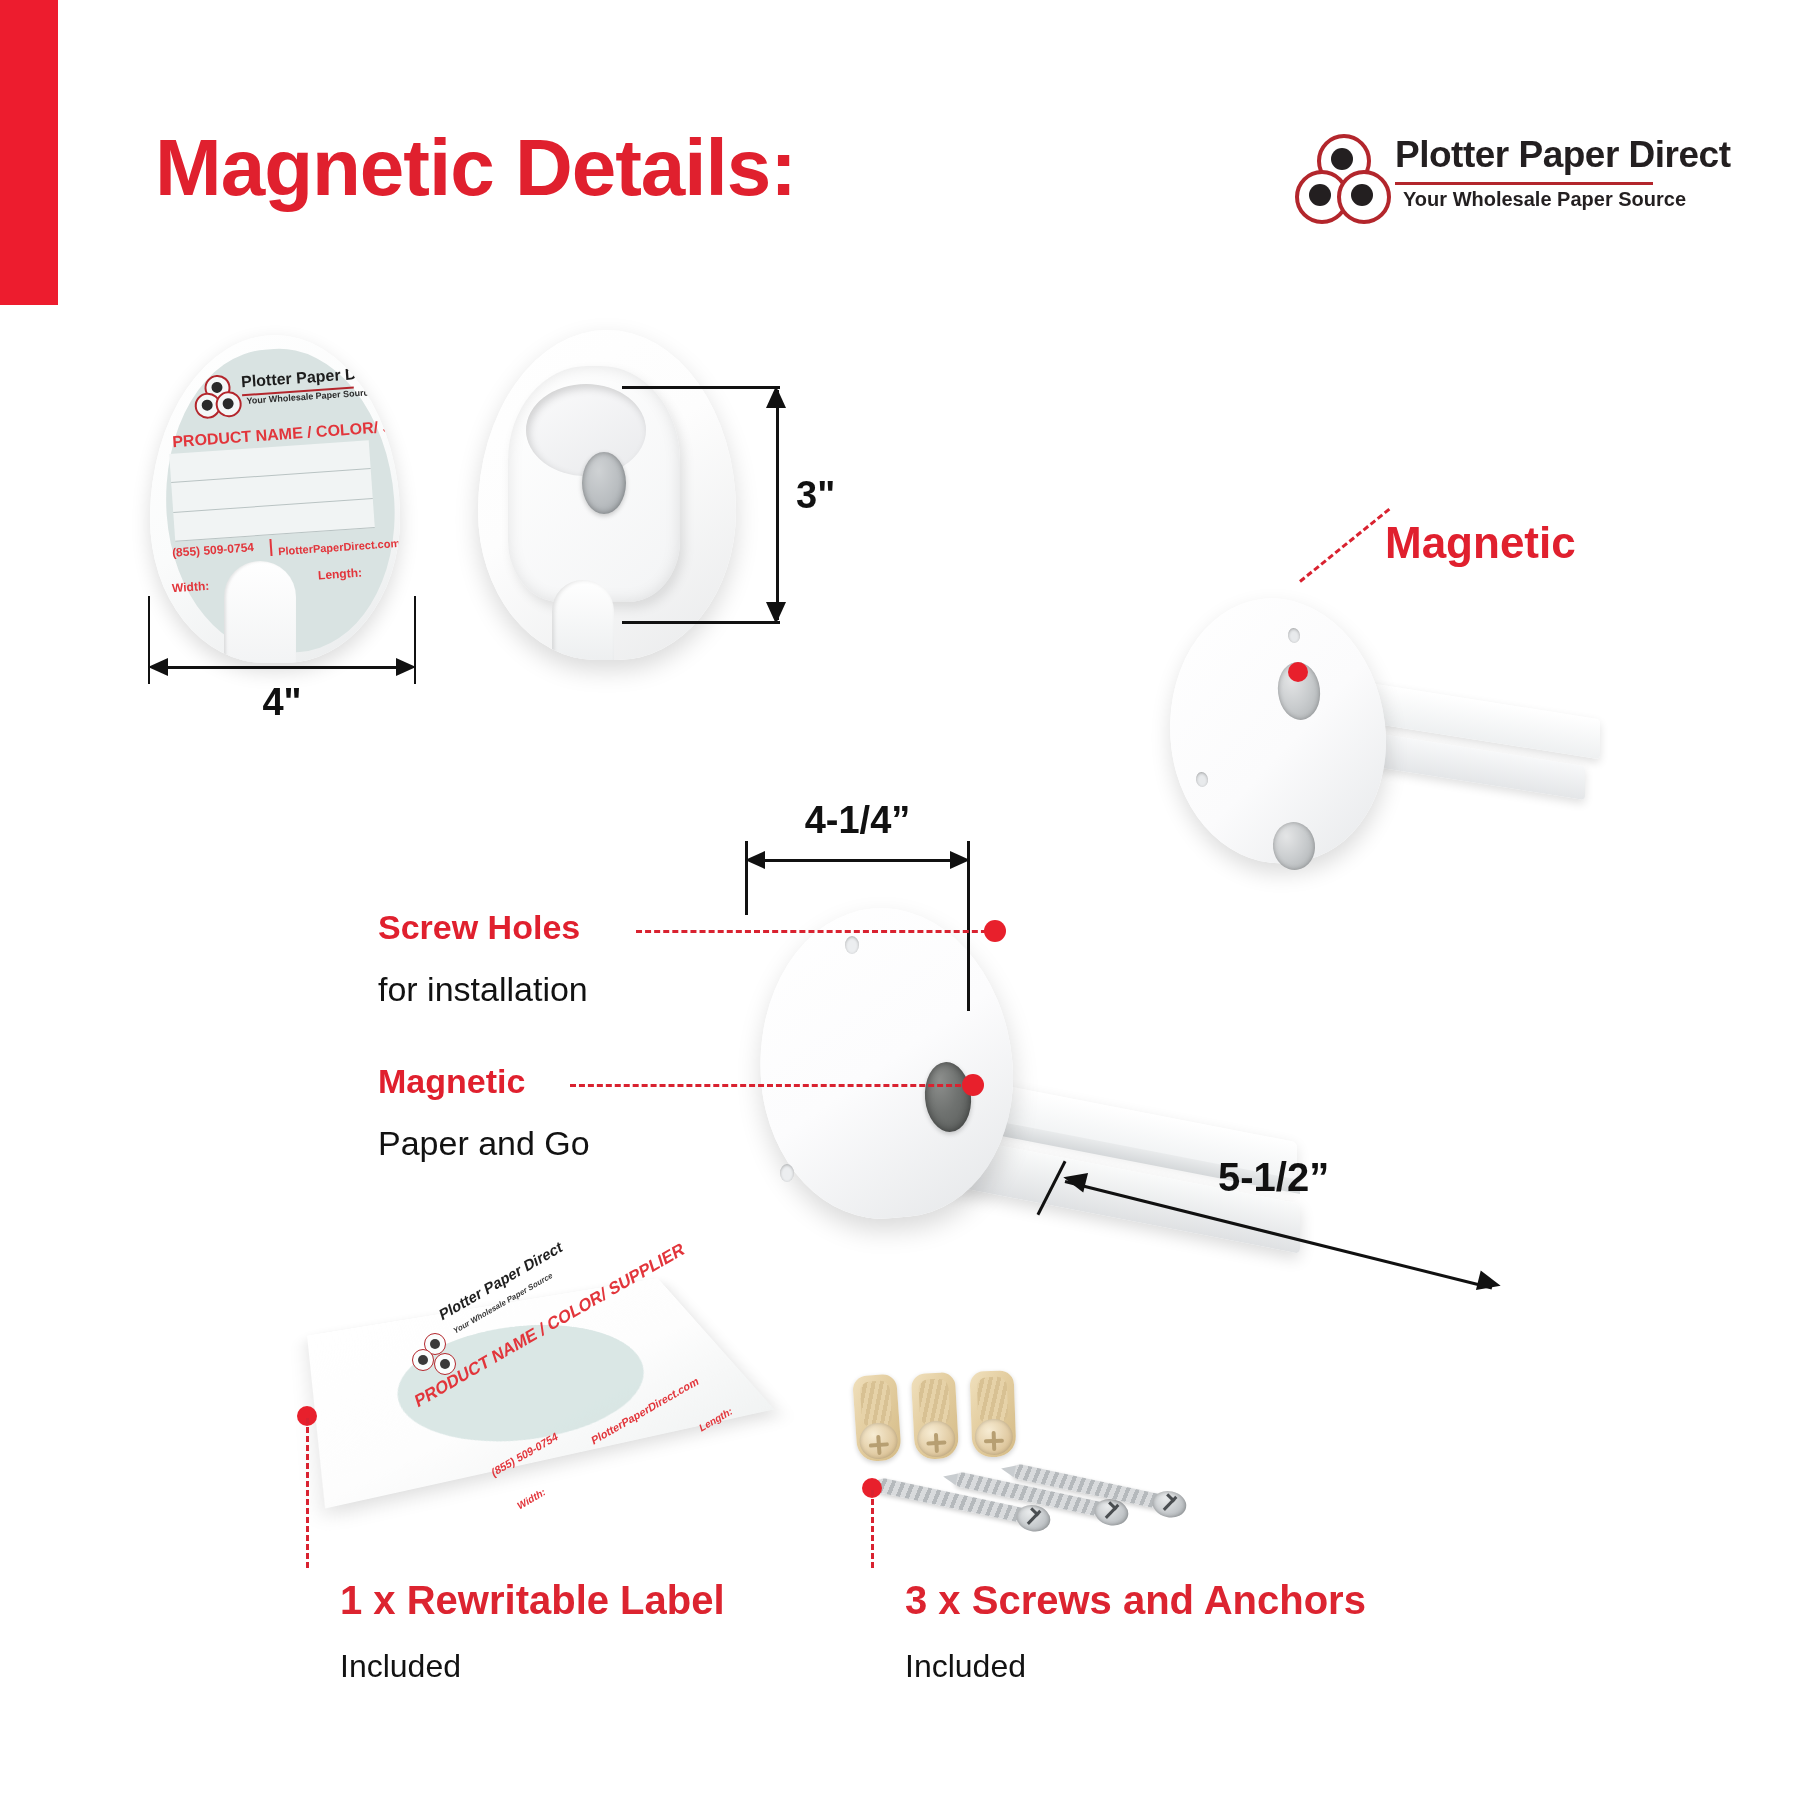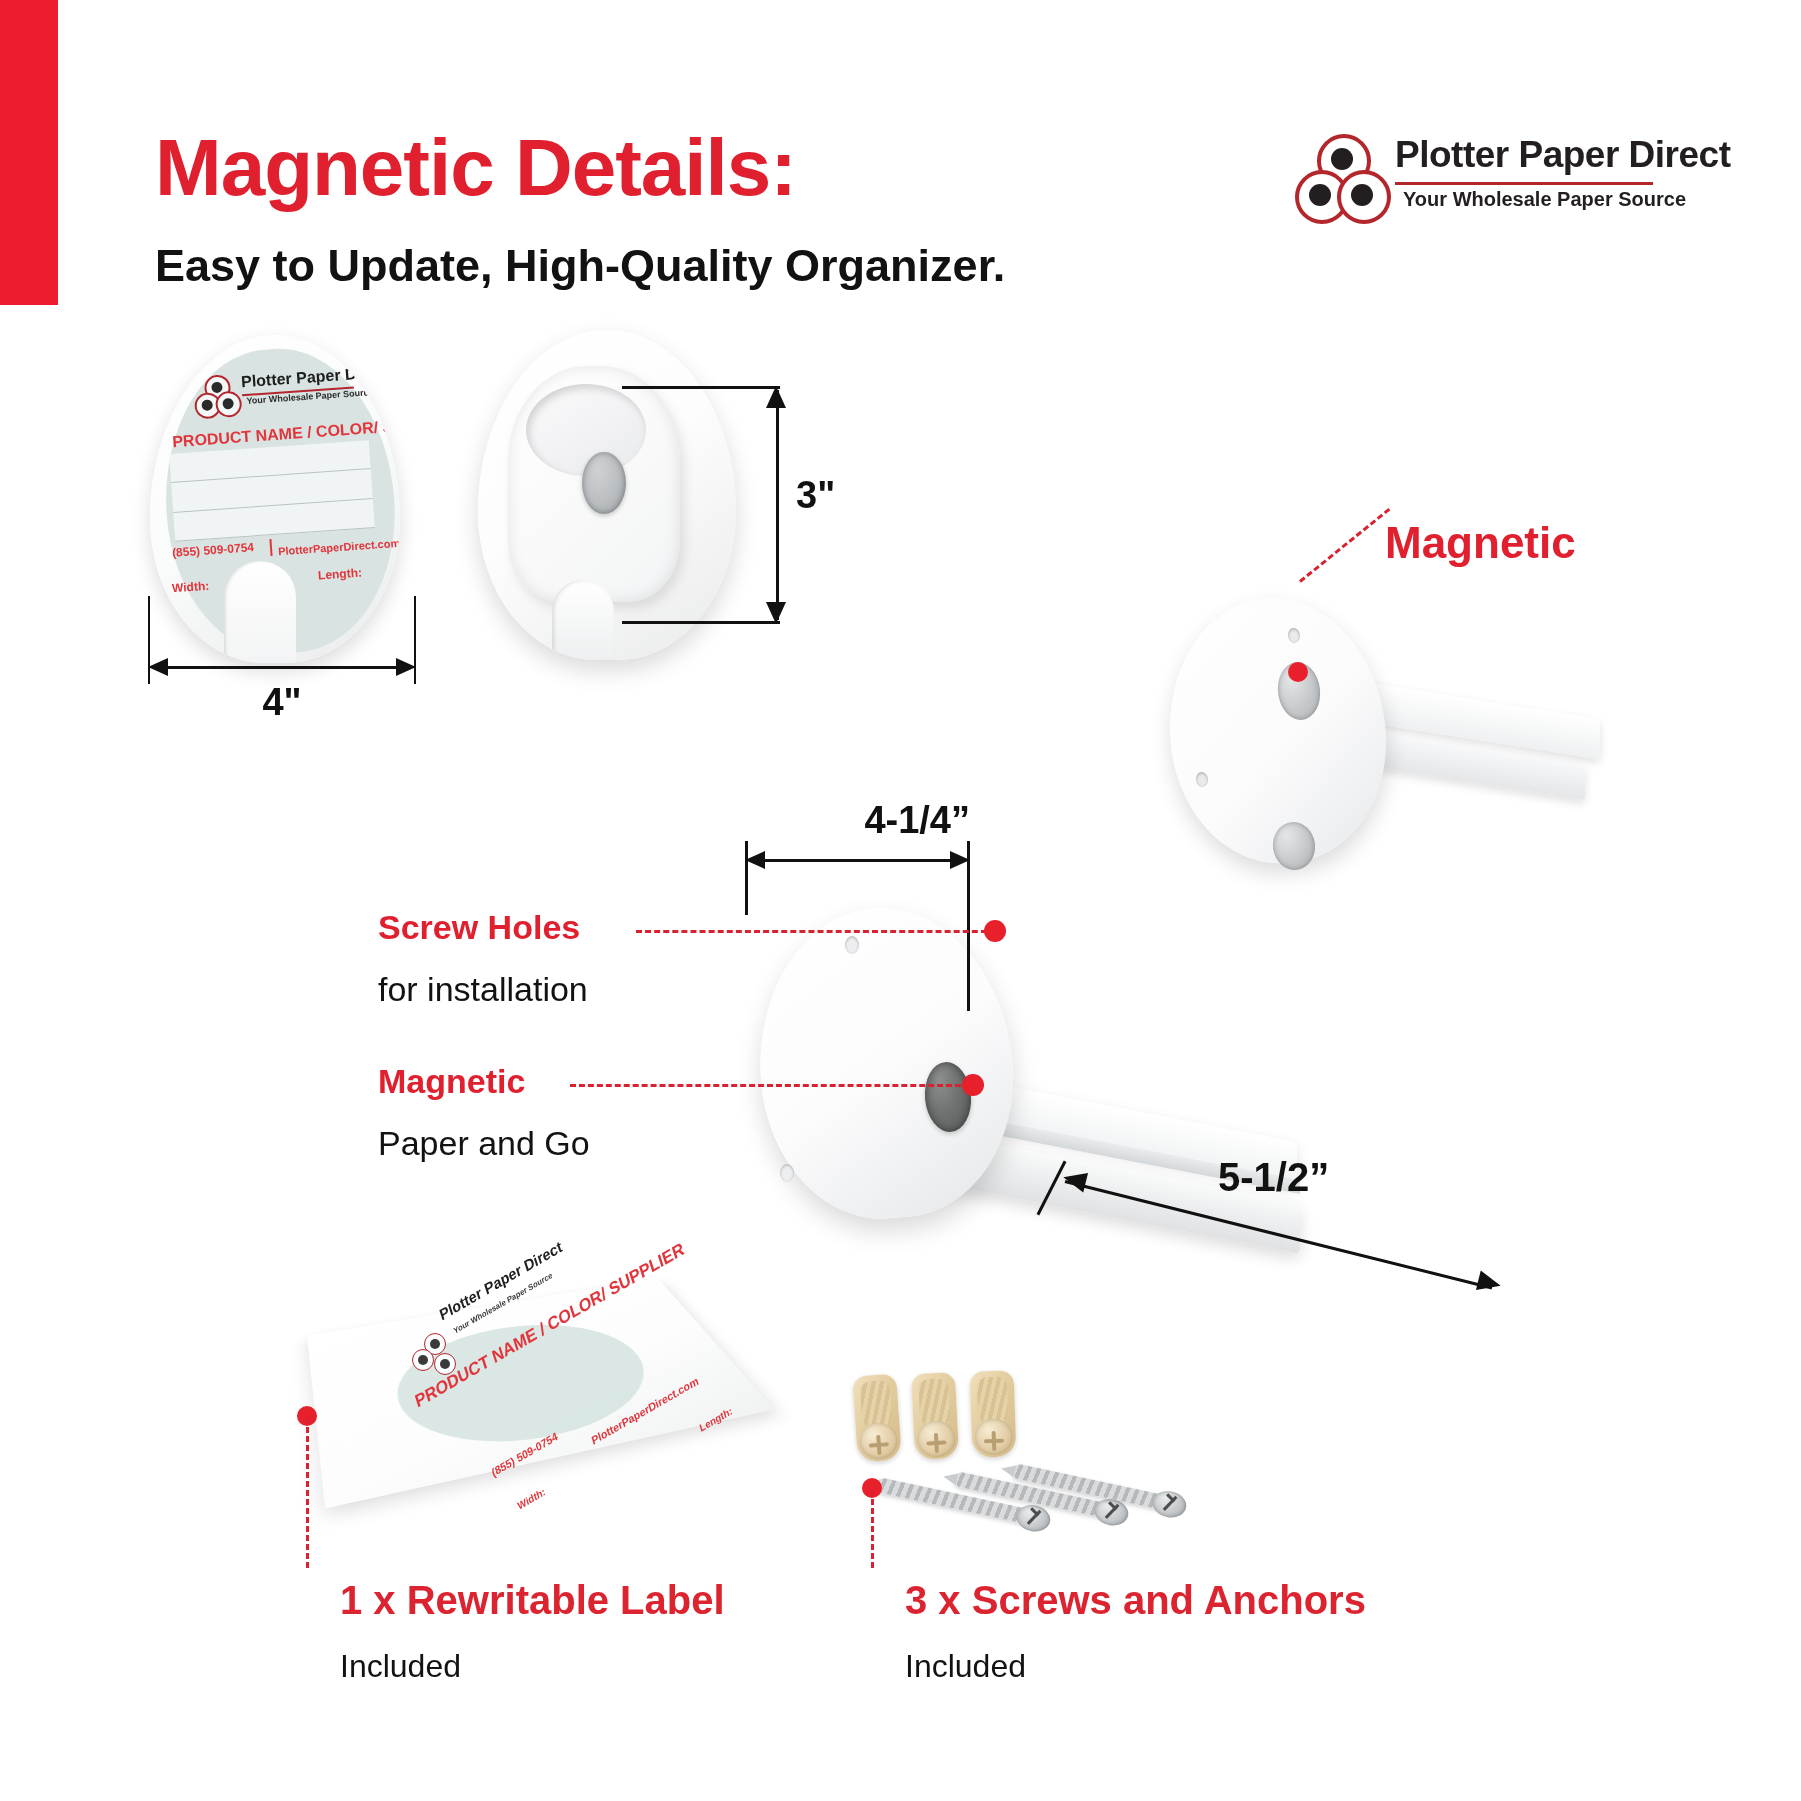--- a/index.html
+++ b/index.html
@@ -247,21 +247,21 @@
   }
 
   
   .dim414{position:absolute;left:745px;top:815px;width:225px;height:100px;}
   .dim414 .tickL{position:absolute;left:0;top:26px;width:3px;height:74px;background:#111;}
   .dim414 .line{position:absolute;left:6px;right:6px;top:44px;height:3px;background:#111;}
   .dim414 .ahL{position:absolute;left:0;top:36px;width:0;height:0;
     border-top:9px solid transparent;border-bottom:9px solid transparent;border-right:20px solid #111;}
   .dim414 .ahR{position:absolute;right:0;top:36px;width:0;height:0;
     border-top:9px solid transparent;border-bottom:9px solid transparent;border-left:20px solid #111;}
-  .dim414 .lbl{position:absolute;left:0;right:0;top:-16px;text-align:right;font-size:38px;font-weight:bold;color:#111;}
+  .dim414 .lbl{position:absolute;left:0;right:0;top:-16px;text-align:center;font-size:38px;font-weight:bold;color:#111;}
   .dim414 .tickR-long{position:absolute;left:222px;top:26px;width:3px;height:170px;background:#111;}
   .d512-line{
     position:absolute;left:1065px;top:1180px;width:440px;height:3px;background:#111;
     transform:rotate(14deg);transform-origin:left center;
   }
   .d512-tick{
     position:absolute;left:1050px;top:1158px;width:3px;height:60px;background:#111;
     transform:rotate(27deg);
   }
   .d512-ahL{
@@ -344,21 +344,20 @@
   .cap-blk{position:absolute;font-size:32px;color:#121212;white-space:nowrap;}
 </style>
 </head>
 <body>
 
 <div class="stage">
 
   <div class="accent-bar"></div>
 
   <div class="title">Magnetic Details:</div>
-  <div class="subtitle">Easy to Update, High-Quality Organizer.</div>
 
   <div class="logo">
     <div class="logo-rolls">
       <div class="roll r1">
           <span class="core"></span>
         </div>
       <div class="roll r2">
           <span class="core"></span>
         </div>
       <div class="roll r3">

